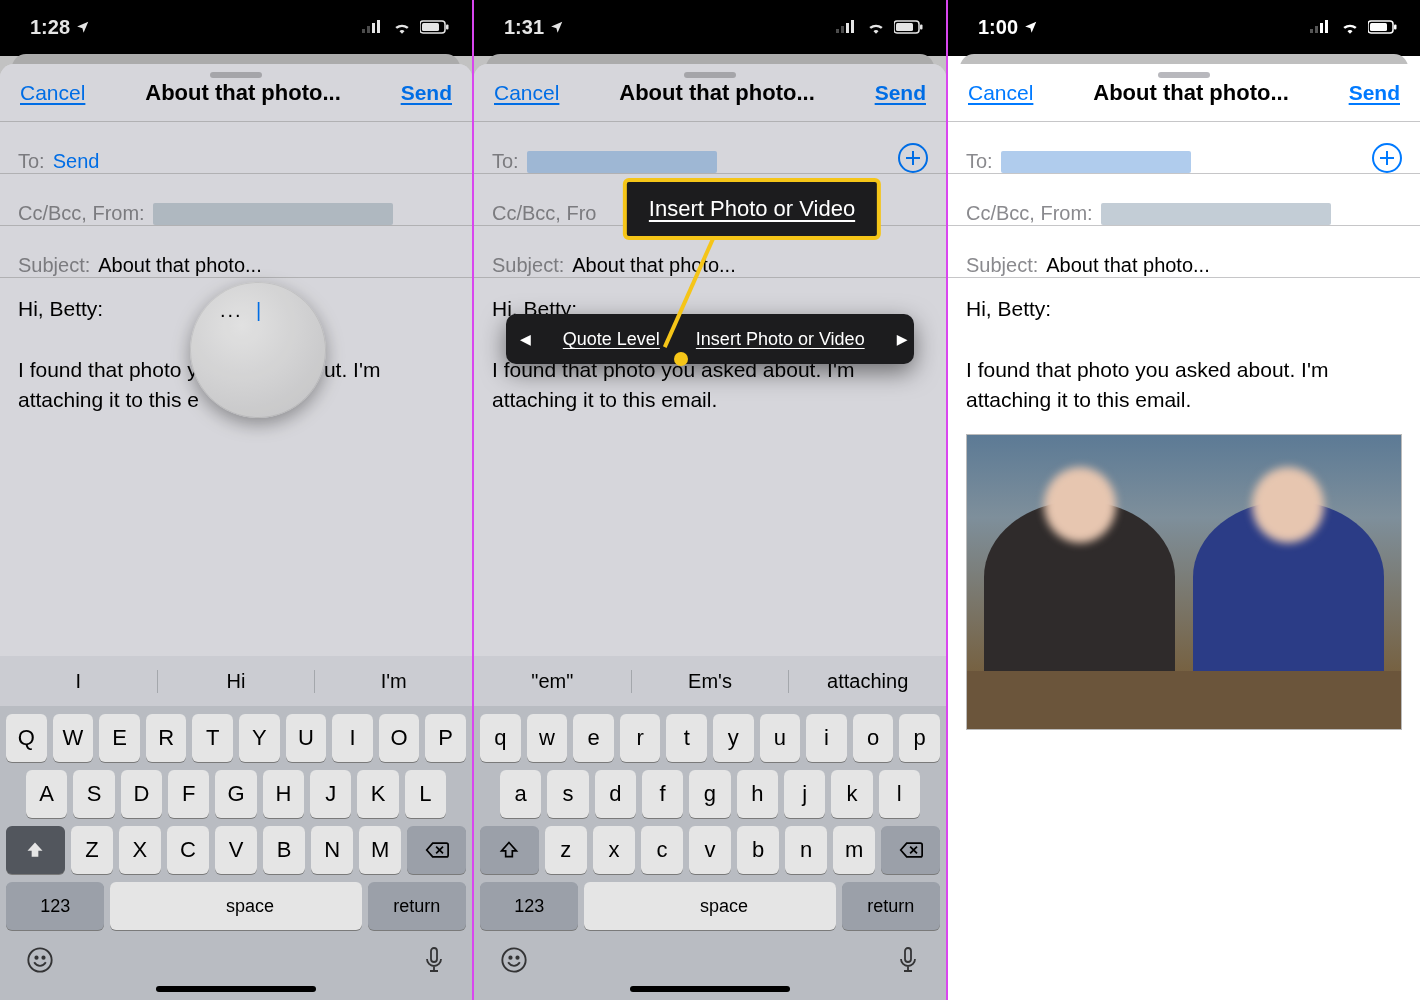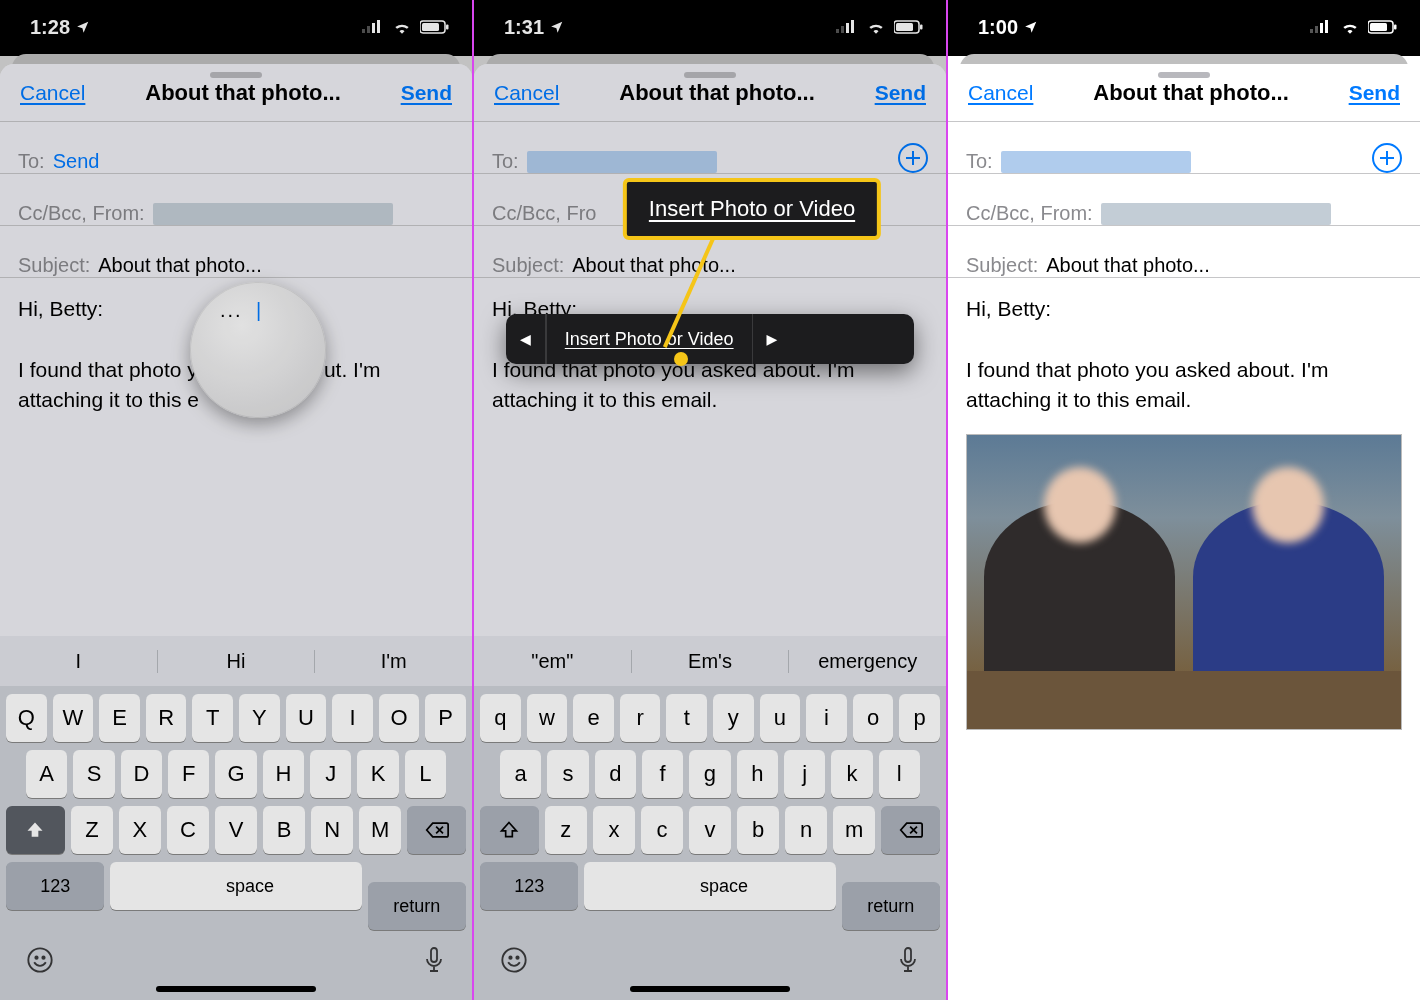--- a/index.html
+++ b/index.html
@@ -57,21 +57,21 @@
   .kb { position:absolute; left:0; right:0; bottom:0; background:#ced2d9; padding-bottom:20px; }
   .sugg { display:flex; height:50px; align-items:center; background:#e2e4ea; }
   .sugg div { flex:1; text-align:center; font-size:20px; color:#000; }
   .sugg div + div { border-left:1px solid #b7bac0; }
   .krow { display:flex; justify-content:center; gap:6px; padding:8px 6px 0 6px; }
   .key { background:#fff; border-radius:6px; box-shadow:0 1px 0 #888; height:48px; display:flex; align-items:center; justify-content:center; font-size:22px; min-width:36px; flex:1; }
   .key.wide { flex:1.4; }
   .key.special { background:#adb3bd; }
   .key.dark { background:#5c6068; color:#fff; }
   .key.space { flex:5; font-size:18px;padding-left:28px; }
-  .key.ret { flex:2.2; background:#adb3bd; font-size:18px;margin-top:20px; }
+  .key.ret { flex:2.2; background:#adb3bd; font-size:18px; }
   .key.num { flex:2.2; background:#adb3bd; font-size:18px; }
   .kb-foot { display:flex; justify-content:space-between; padding:16px 26px 0 26px; font-size:24px; color:#3a3a3c; }
   .homebar { position:absolute; bottom:8px; left:50%; transform:translateX(-50%); width:160px; height:6px; border-radius:3px; background:#000; }
   .homebar.light { background:#fff; }
 
   
   .photo { margin-top:18px; width:100%; height:296px; background:linear-gradient(180deg,#5c7a95 0%, #7e8f9b 28%, #76603f 82%, #5a4930 100%); border:1px solid #bbb; position:relative; overflow:hidden; }
   .photo .person { position:absolute; bottom:28px; width:44%; height:68%; border-radius:50% 50% 10% 10% / 38% 38% 10% 10%; }
   .photo .p1 { left:4%;  background:#2f2b2b; }
   .photo .p2 { right:4%; background:#2b3c86; }
@@ -280,36 +280,37 @@
         <span class="val">About that photo...</span>
       </div>
       <div class="body-area">
         <div>Hi, Betty:</div>
         <br>
         <div>I found that photo you asked about. I'm attaching it to this email.</div>
 
         <div class="editmenu" style="top:36px; width:408px;">
           <div class="arrow">◀</div>
           <div class="sep"></div>
+          <div class="item">Quote Level</div>
           <div class="sep"></div>
           <div class="item">Insert Photo or Video</div>
           <div class="sep"></div>
           <div class="arrow">▶</div>
         </div>
       </div>
 
       <div class="callout" style="top:114px; margin-left:42px">Insert Photo or Video</div>
       <div class="callout-line" style="top:168px; height:126px; margin-left:6px; transform:translateX(-50%) rotate(24deg)"></div>
       <div class="callout-dot" style="top:288px; margin-left:-36px; left:50%"></div>
 
       <div class="kb">
         <div class="sugg">
           <div>"em"</div>
           <div>Em's</div>
-          <div>emergency</div>
+          <div>attaching</div>
         </div>
         <div class="krow">
           <div class="key">q</div>
           <div class="key">w</div>
           <div class="key">e</div>
           <div class="key">r</div>
           <div class="key">t</div>
           <div class="key">y</div>
           <div class="key">u</div>
           <div class="key">i</div>

